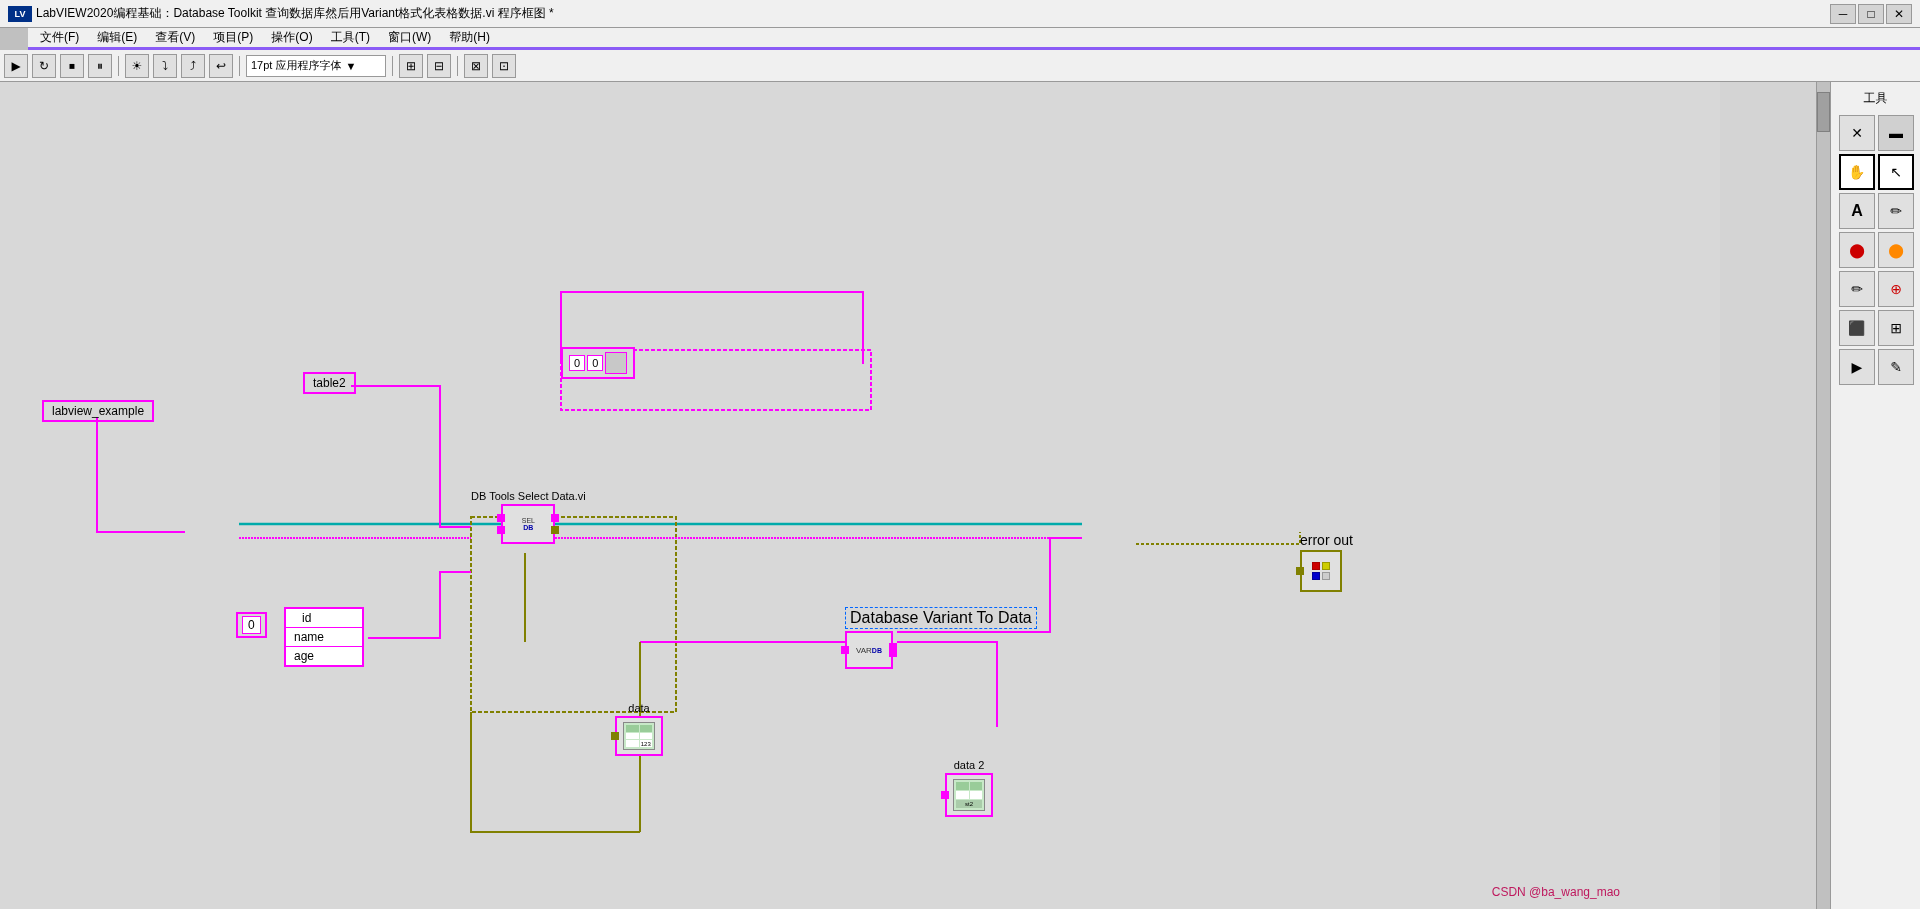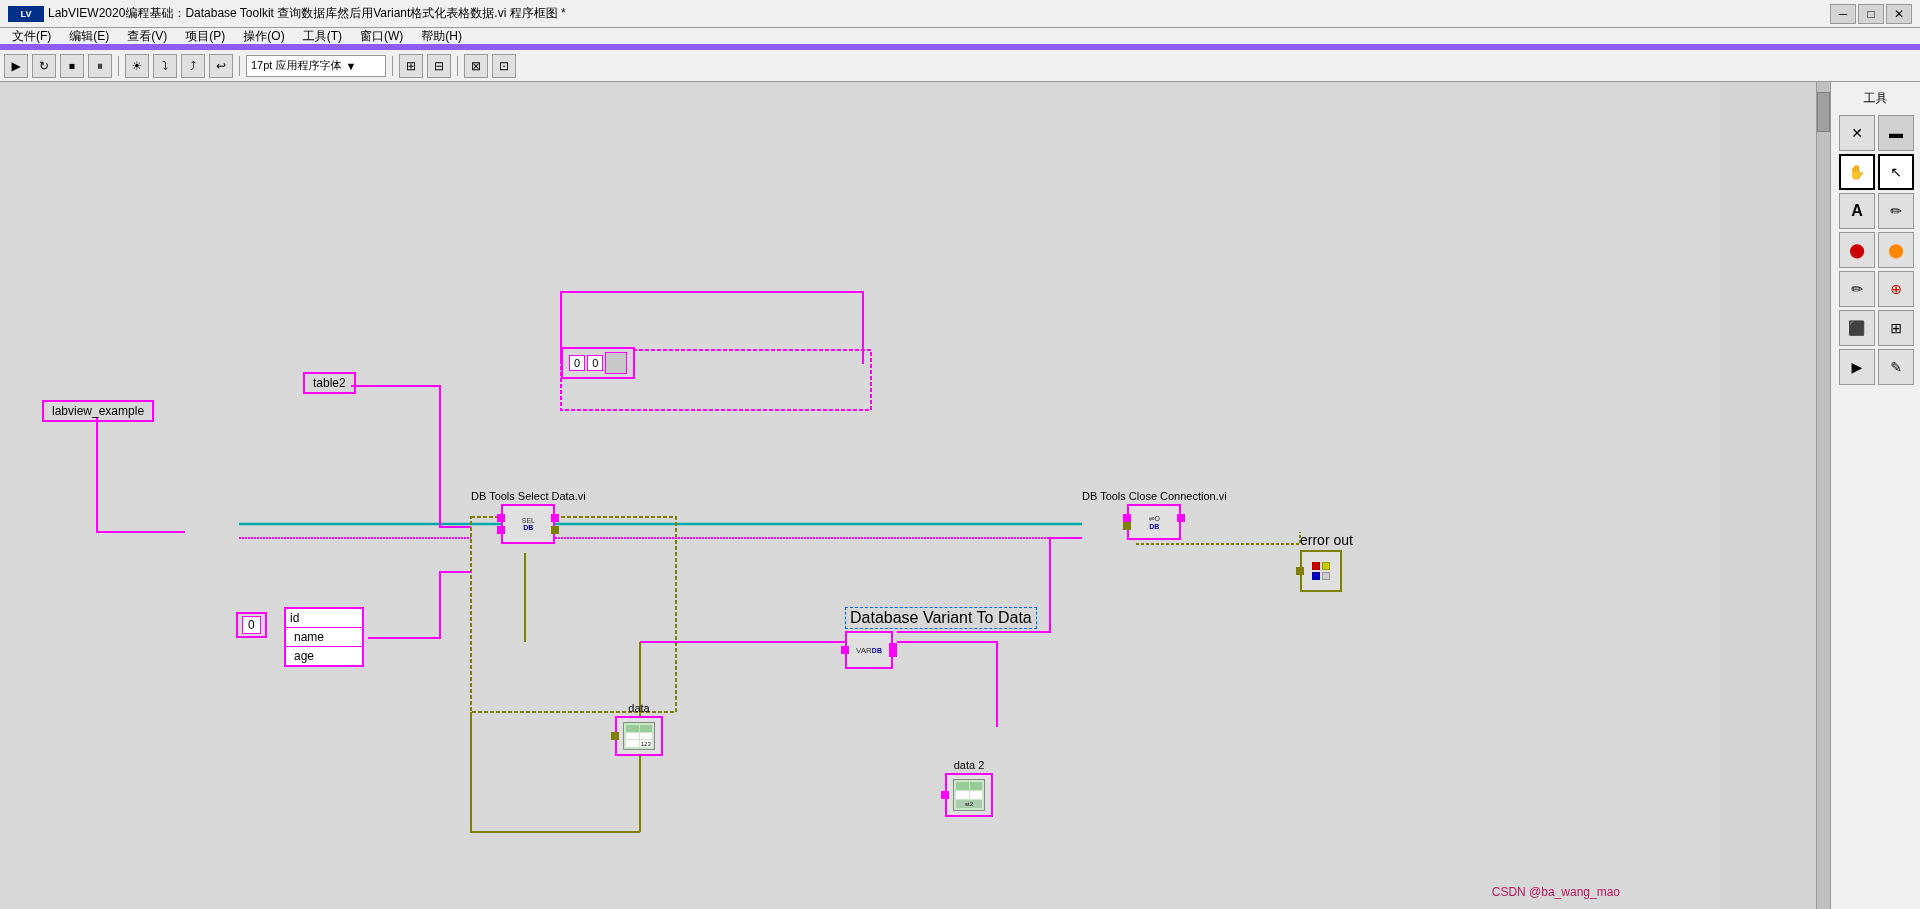--- a/index.html
+++ b/index.html
@@ -23,21 +23,21 @@
       border-bottom: 1px solid #999;
       justify-content: space-between;
     }
     .titlebar-left {
       display: flex;
       align-items: center;
       gap: 4px;
       font-size: 12px;
     }
     .titlebar-icon {
-      width: 36px;
+      width: 24px;
       height: 16px;
       background: #003087;
       display: flex;
       align-items: center;
       justify-content: center;
       color: white;
       font-size: 9px;
       font-weight: bold;
     }
     .titlebar-title {
@@ -61,22 +61,23 @@
     }
     .titlebar-btn.close { background: #d4d4d4; }
 
     
     .menubar {
       background: #f0f0f0;
       height: 22px;
       display: flex;
       align-items: center;
       padding: 0 4px;
-      border-bottom: 6px solid #8b5cf6;
+      border-bottom: 3px solid #8b5cf6;
       gap: 2px;
+      margin-left: 28px;
     }
     .menu-item {
       padding: 2px 8px;
       font-size: 12px;
       cursor: pointer;
     }
 
     
     .toolbar {
       background: #f0f0f0;
@@ -346,54 +347,40 @@
           <div style="position:absolute; right:-6px; top:8px; width:8px; height:8px; background:#ff00ff;"></div>
           <div style="position:absolute; right:-6px; bottom:8px; width:8px; height:8px; background:#808000;"></div>
           <div style="display:flex; flex-direction:column; align-items:center;">
             <div style="font-size:7px; color:#333;">SEL</div>
             <div style="font-size:7px; font-weight:bold; color:#0000aa;">DB</div>
           </div>
         </div>
       </div>
     </div>
 
-    <div class="vi-node" style="position:absolute; left:1082px; top:408px;">
-      <div class="vi-label">DB Tools Close Connection.vi</div>
-      <div style="display:flex; align-items:center; position:relative;">
-        <div style="width:54px; height:36px; border:2px solid #ff00ff; background:#e0e0e0; position:relative; display:flex; align-items:center; justify-content:center;">
-          <div style="position:absolute; left:-6px; top:8px; width:8px; height:8px; background:#ff00ff;"></div>
-          <div style="position:absolute; left:-6px; bottom:8px; width:8px; height:8px; background:#808000;"></div>
-          <div style="position:absolute; right:-6px; top:8px; width:8px; height:8px; background:#ff00ff;"></div>
-          <div style="display:flex; flex-direction:column; align-items:center;">
-            <div style="font-size:7px; color:#333;">⇌O</div>
-            <div style="font-size:7px; font-weight:bold; color:#0000aa;">DB</div>
-          </div>
-        </div>
-      </div>
-    </div>
 
     <div style="position:absolute; left:1300px; top:450px;">
       <div style="font-size:14px; text-align:center; margin-bottom:2px;">error out</div>
       <div style="width:42px; height:42px; border:2px solid #808000; background:#e0e0e0; display:flex; align-items:center; justify-content:center; position:relative;">
         <div style="display:grid; grid-template-columns:1fr 1fr; gap:2px; padding:3px;">
           <div style="width:8px; height:8px; background:#cc0000; border:1px solid #aa0000;"></div>
           <div style="width:8px; height:8px; background:#cccc00; border:1px solid #999900;"></div>
           <div style="width:8px; height:8px; background:#0000cc; border:1px solid #000099;"></div>
           <div style="width:8px; height:8px; background:#cccccc; border:1px solid #999;"></div>
         </div>
         <div style="position:absolute; left:-6px; top:50%; transform:translateY(-50%); width:8px; height:8px; background:#808000;"></div>
       </div>
     </div>
 
     <div style="position:absolute; left:236px; top:530px; border:2px solid #ff00ff; background:#d8d8d8; padding:2px 4px; display:flex; align-items:center;">
       <div style="background:white; border:1px solid #ff00ff; padding:1px 5px; font-size:12px;">0</div>
     </div>
 
     <div style="position:absolute; left:284px; top:525px; border:2px solid #ff00ff; background:#d8d8d8; min-width:80px;">
-      <div style="padding:2px 4px; font-size:12px; border-bottom:1px solid #ff00ff; background:white;">id</div>
+      <div style="padding:2px 16px; font-size:12px; border-bottom:1px solid #ff00ff; background:white;">id</div>
       <div style="padding:2px 8px; font-size:12px; border-bottom:1px solid #ff00ff; background:white;">name</div>
       <div style="padding:2px 8px; font-size:12px; background:white;">age</div>
     </div>
 
     <div style="position:absolute; left:845px; top:525px;">
       <div style="font-size:16px; text-align:left; margin-bottom:2px; border:1px dashed #0066ff; padding:1px 4px;">Database Variant To Data</div>
       <div style="width:48px; height:38px; border:2px solid #ff00ff; background:#e0e0e0; display:flex; align-items:center; justify-content:center; position:relative;">
         <div style="position:absolute; left:-6px; top:50%; transform:translateY(-50%); width:8px; height:8px; background:#ff00ff;"></div>
         <div style="position:absolute; right:-6px; top:10px; width:8px; height:8px; background:#ff00ff;"></div>
         <div style="position:absolute; right:-6px; bottom:10px; width:8px; height:8px; background:#ff00ff;"></div>

